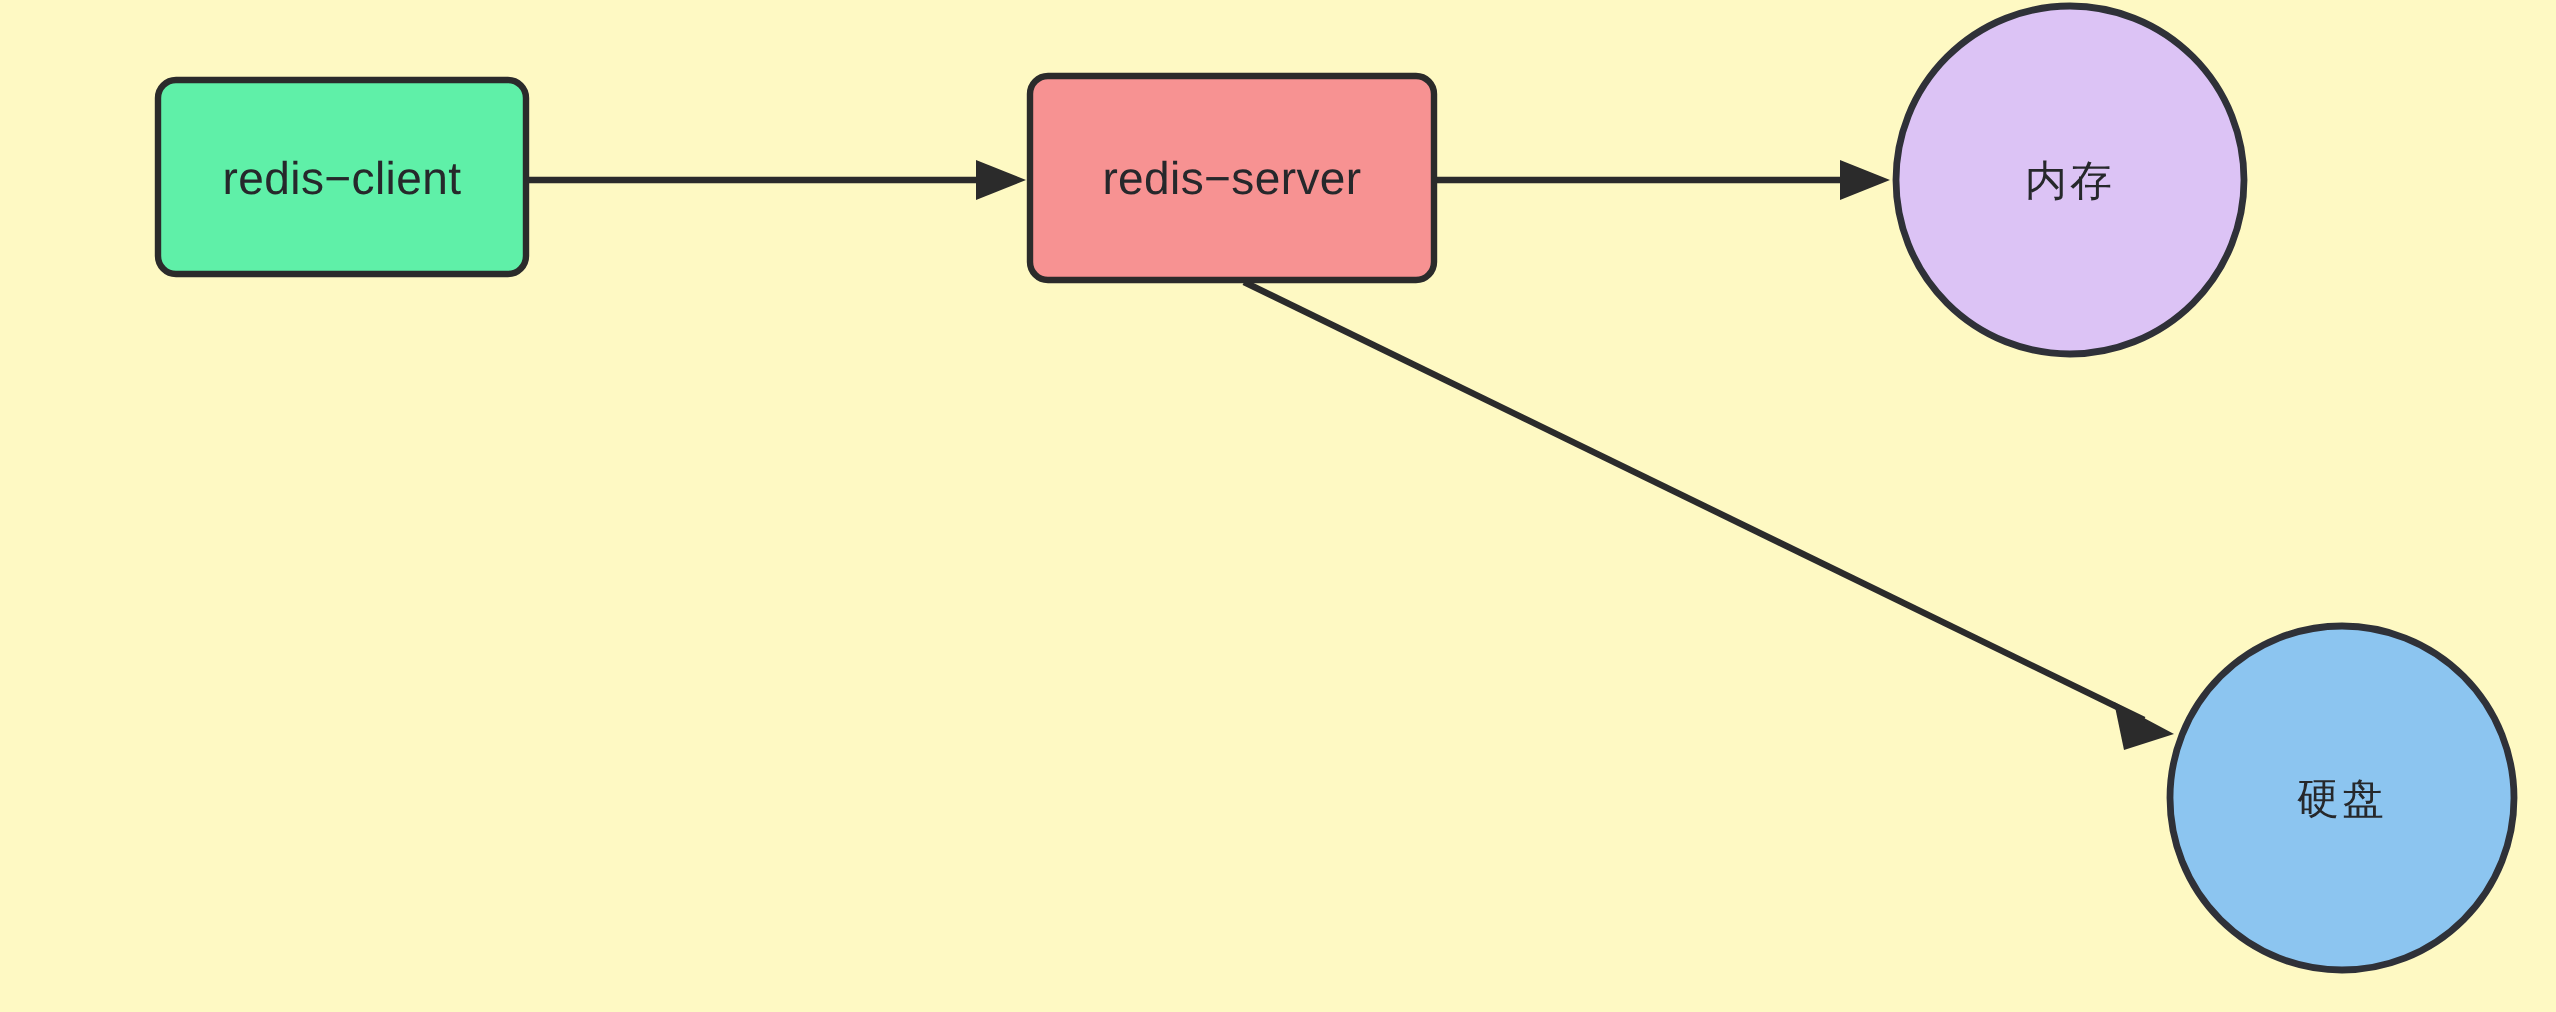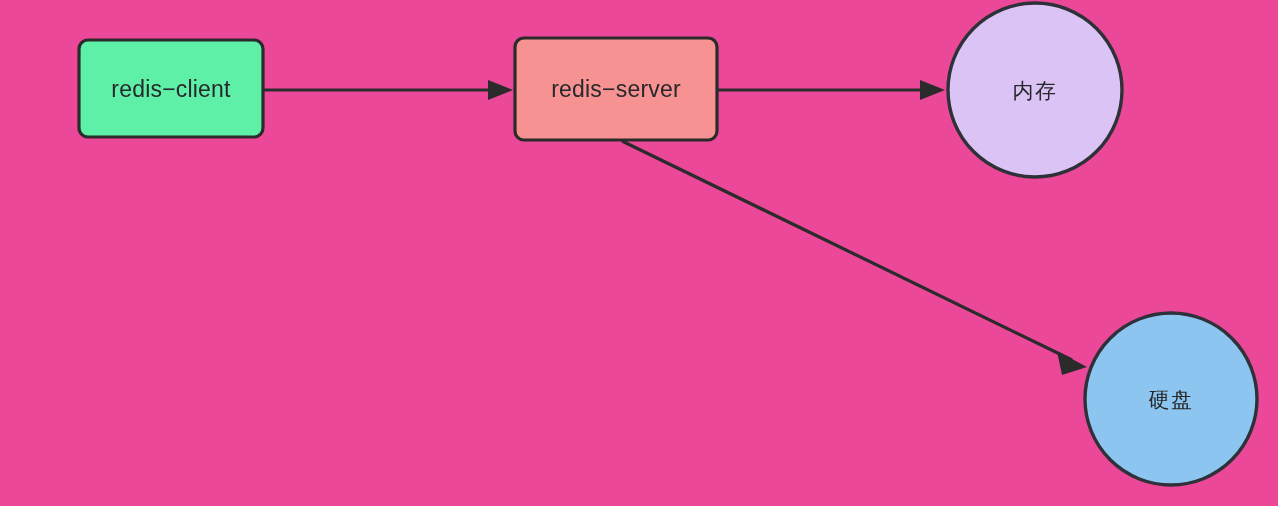--- a/index.html
+++ b/index.html
@@ -8,21 +8,21 @@
     padding: 0;
     background: #ffffff;
   }
   body {
     font-family: "Liberation Sans", "DejaVu Sans", sans-serif;
   }
   #diagram-canvas {
     position: relative;
     width: 1278px;
     height: 506px;
-    background: #ec4899;
+    background: #fef9c3;
     overflow: hidden;
   }
   #diagram-svg {
     position: absolute;
     top: 0;
     left: 0;
     width: 1278px;
     height: 506px;
     display: block;
   }

